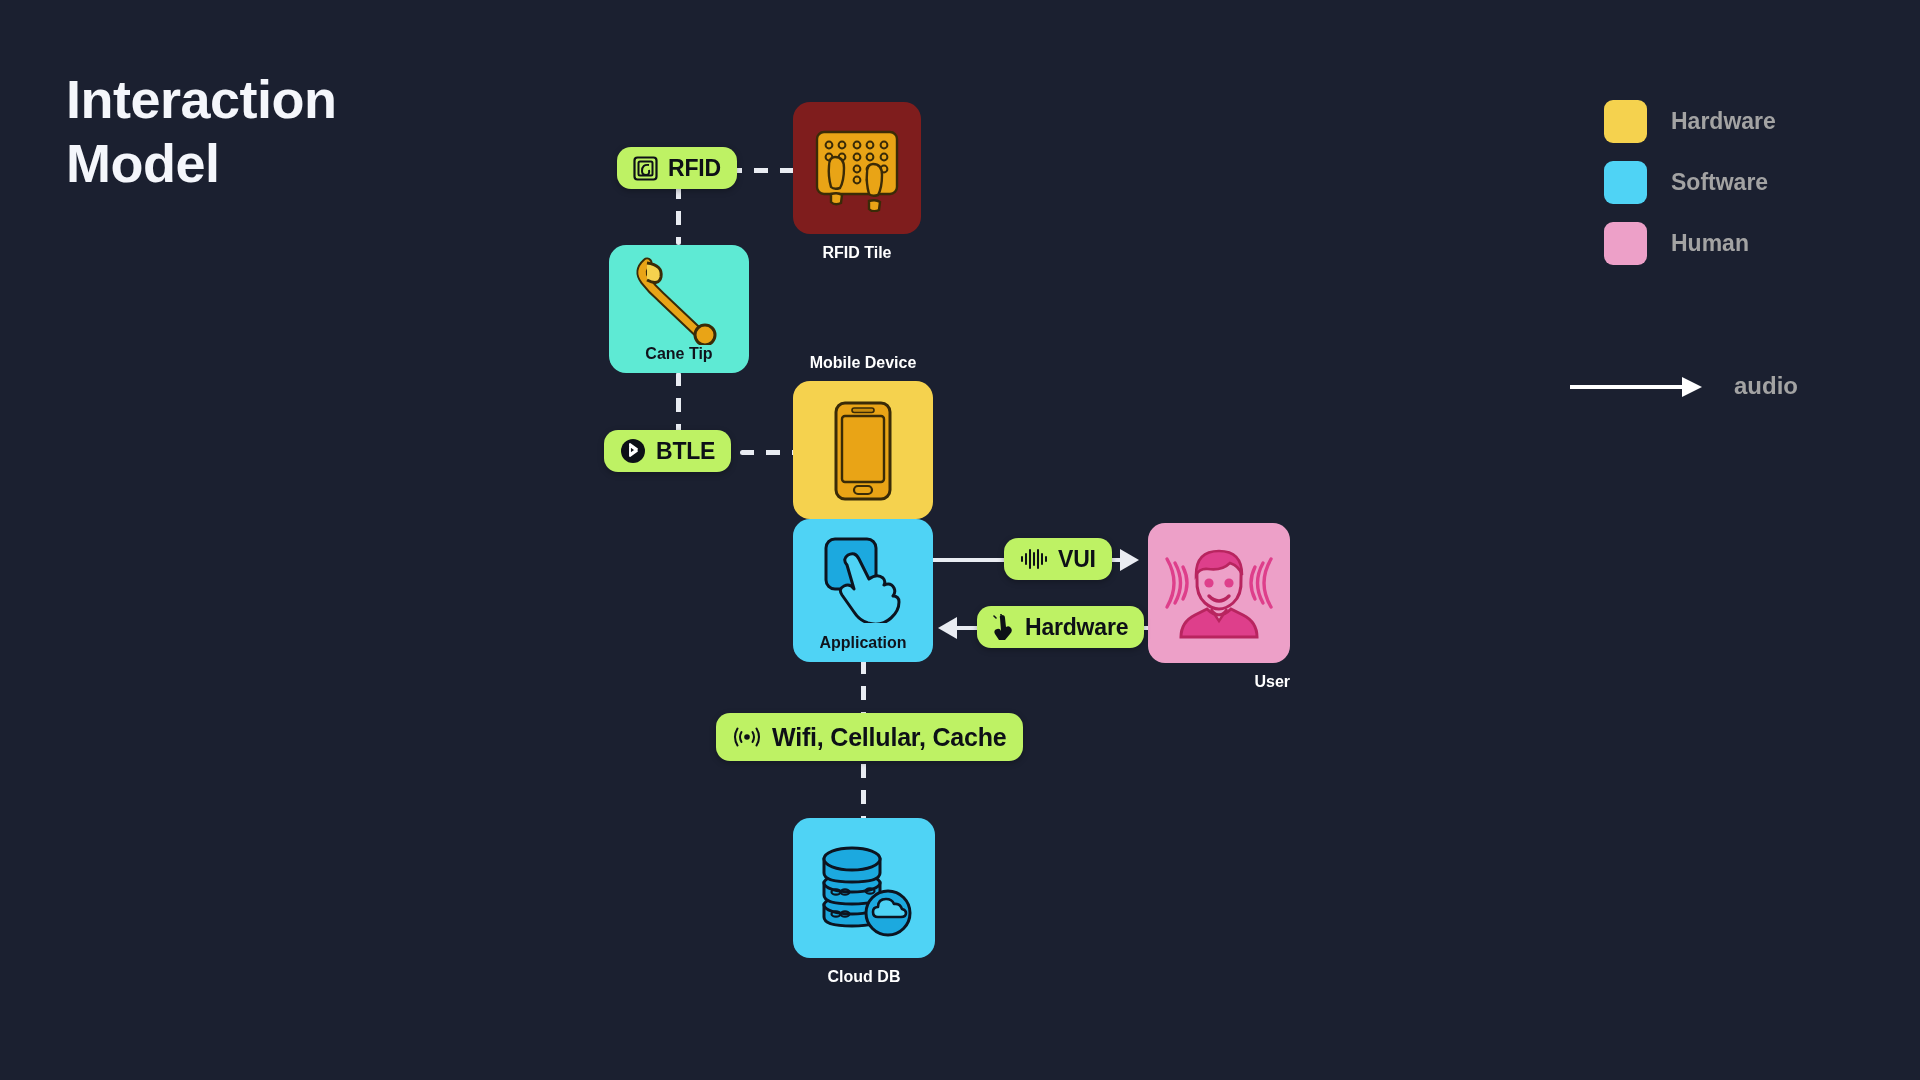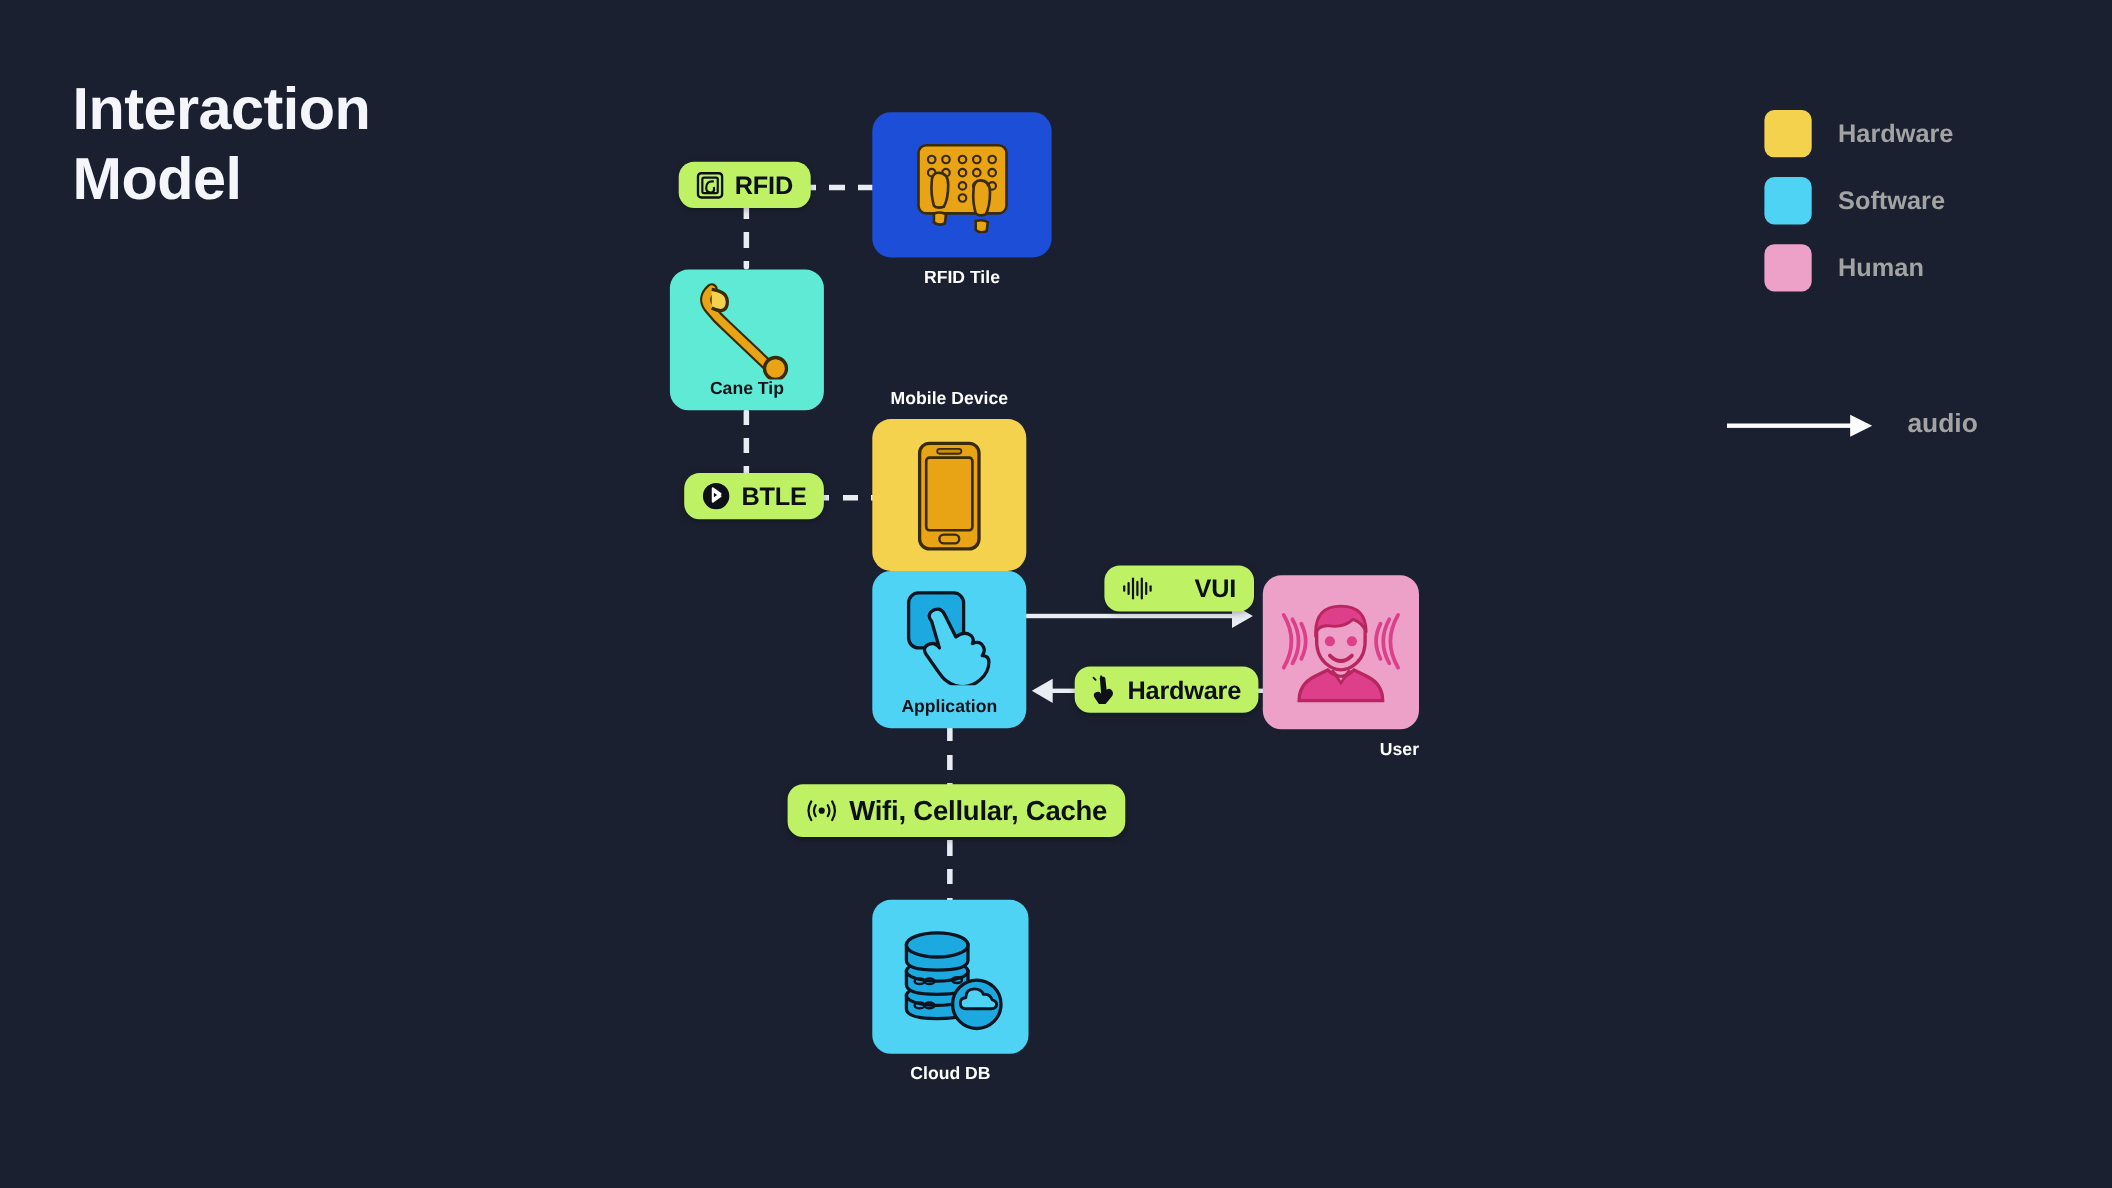--- a/index.html
+++ b/index.html
@@ -138,21 +138,21 @@
   <div class="conn dash-h" style="left:740px; top:450px; width:70px;"></div>
 
   <div class="conn dash-v" style="left:861px; top:660px; height:160px;"></div>
 
   <div class="conn solid-h" style="left:928px; top:558px; width:200px;"></div>
   <div class="conn head-right" style="left:1120px; top:549px;"></div>
 
   <div class="conn solid-h" style="left:950px; top:626px; width:200px;"></div>
   <div class="conn head-left" style="left:938px; top:617px;"></div>
 
-  <div class="node" style="left:793px; top:102px; width:163px; height:132px; background:#1d4ed8;">
+  <div class="node" style="left:793px; top:102px; width:128px; height:132px; background:#7f1d1d;">
     <div class="node-icon" style="top:18px; height:96px;">
       <svg width="92" height="88" viewBox="0 0 92 88">
         <rect x="6" y="8" width="80" height="62" rx="7" fill="#E9A416" stroke="#3a2b07" stroke-width="2.4"></rect>
         <g fill="none" stroke="#3a2b07" stroke-width="2">
           <circle cx="18" cy="21" r="3.4"></circle>
             <circle cx="31" cy="21" r="3.4"></circle>
           <circle cx="46" cy="21" r="3.4"></circle>
             <circle cx="59" cy="21" r="3.4"></circle>
           <circle cx="73" cy="21" r="3.4"></circle>
           <circle cx="18" cy="33" r="3.4"></circle>
@@ -263,31 +263,31 @@
     <span class="pill-icon">
       <svg width="25" height="25" viewBox="0 0 25 25">
         <rect x="1.5" y="1.5" width="22" height="22" rx="3" fill="none" stroke="#0d1017" stroke-width="2.2"></rect>
         <rect x="5.5" y="5.5" width="14" height="14" rx="1.5" fill="none" stroke="#0d1017" stroke-width="2"></rect>
         <path d="M16 9 q-7 -1 -7 6 q0 4 4 4 q4 0 3 -5" fill="none" stroke="#0d1017" stroke-width="2"></path>
       </svg>
     </span>
     <span class="pill-text">RFID</span>
   </div>
 
-  <div class="pill" style="left:622px; top:430px;text-align:center;">
+  <div class="pill" style="left:604px; top:430px;text-align:center;">
     <span class="pill-icon">
       <svg width="26" height="26" viewBox="0 0 26 26">
         <circle cx="13" cy="13" r="12" fill="#0d1017"></circle>
         <path d="M10 8 l7 5 -7 5 v-12 l7 5 -7 5" fill="none" stroke="#ffffff" stroke-width="1.9" stroke-linejoin="round" stroke-linecap="round"></path>
       </svg>
     </span>
     <span class="pill-text">BTLE</span>
   </div>
 
-  <div class="pill" style="left:1004px; top:514px;gap:28px;">
+  <div class="pill" style="left:1004px; top:538px;">
     <span class="pill-icon">
       <svg width="28" height="22" viewBox="0 0 28 22">
         <g stroke="#0d1017" stroke-width="2" stroke-linecap="round">
           <line x1="2" y1="9" x2="2" y2="13"></line>
             <line x1="6" y1="6" x2="6" y2="16"></line>
           <line x1="10" y1="2" x2="10" y2="20"></line>
             <line x1="14" y1="5" x2="14" y2="17"></line>
           <line x1="18" y1="2" x2="18" y2="20"></line>
             <line x1="22" y1="6" x2="22" y2="16"></line>
           <line x1="26" y1="9" x2="26" y2="13"></line>

